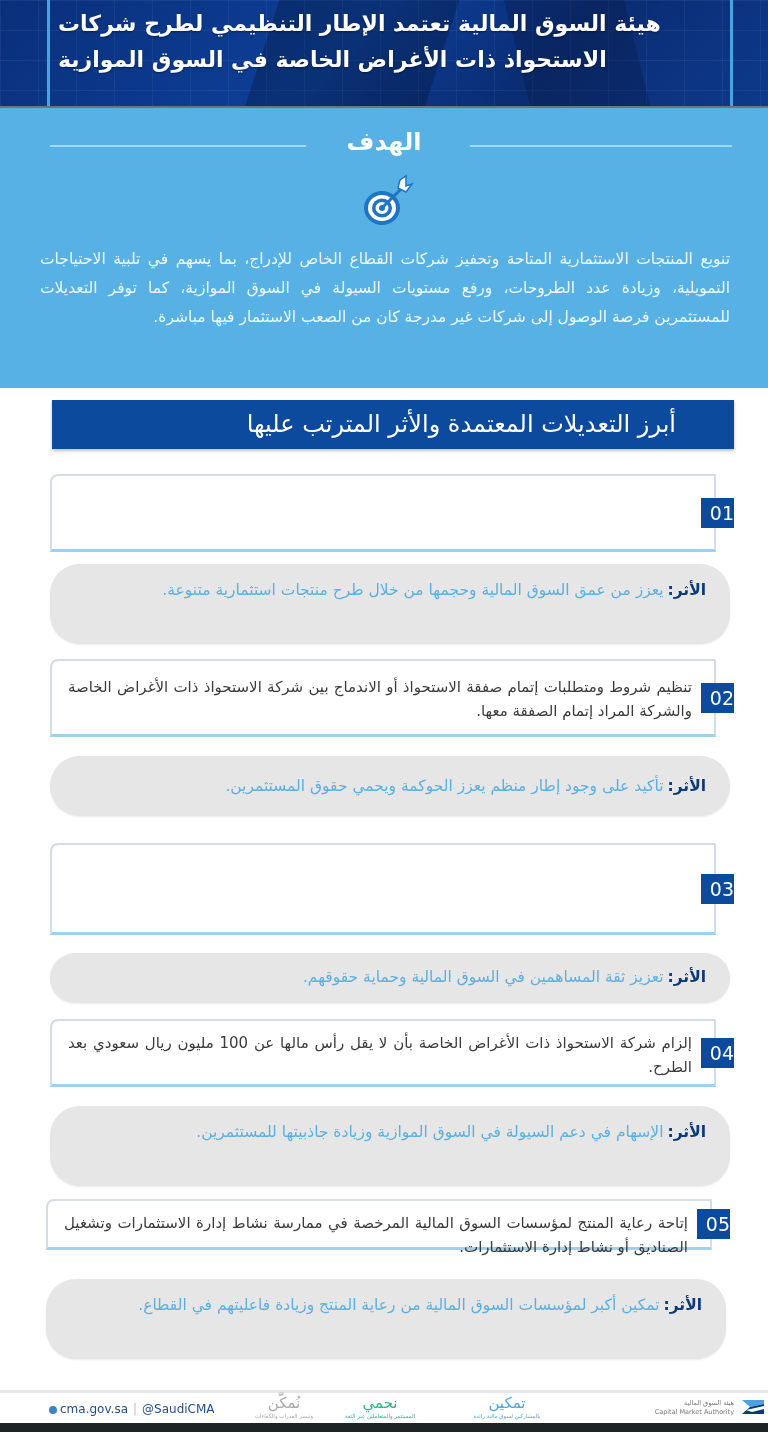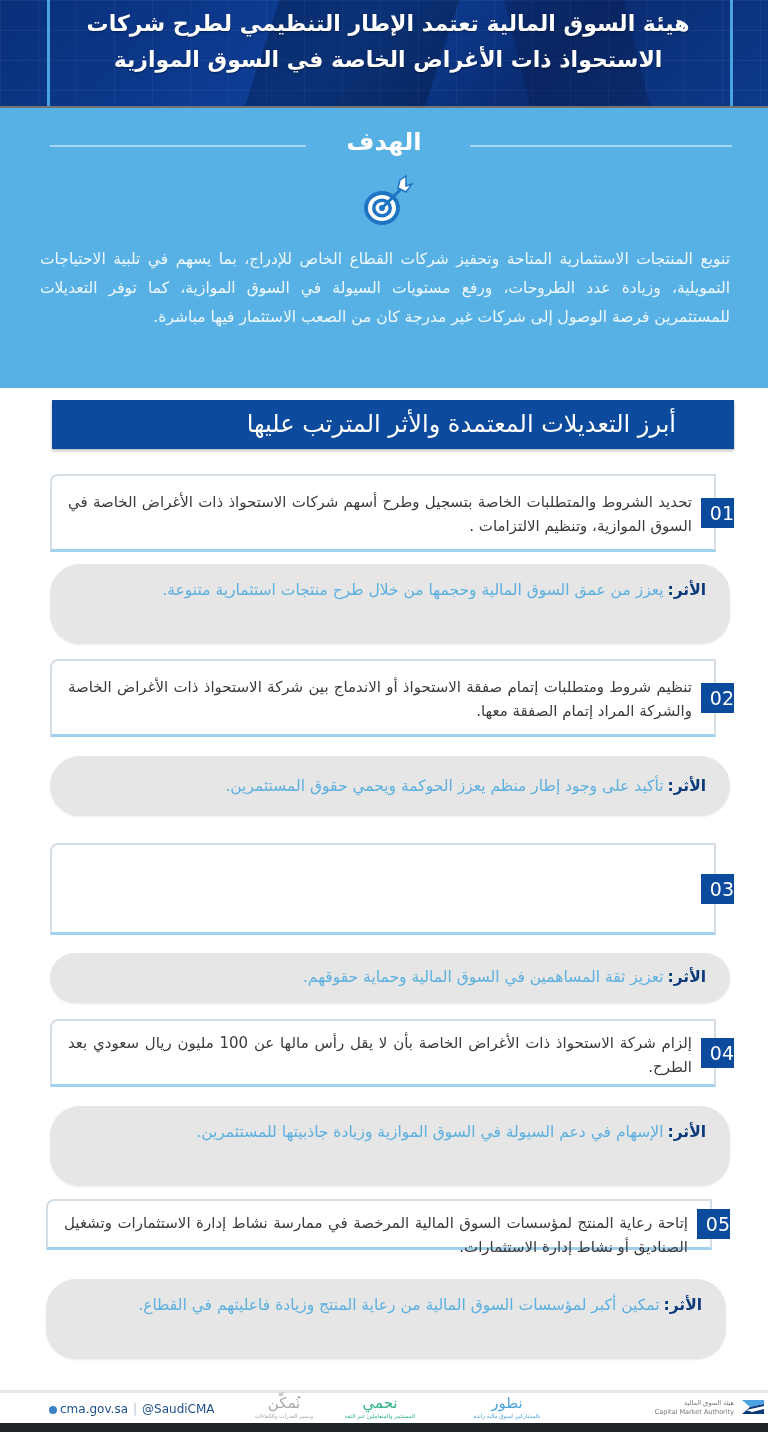--- a/index.html
+++ b/index.html
@@ -14,22 +14,22 @@
   }
   .header .bldg1 { position: absolute; left: 260px; top: -20px; width: 180px; height: 160px; background: rgba(0,0,0,0.22); transform: skewX(-18deg); }
   .header .bldg2 { position: absolute; left: 520px; top: -10px; width: 120px; height: 150px; background: rgba(10,25,70,0.35); transform: skewX(14deg); }
   .header .grid { position: absolute; inset: 0;
     background-image: linear-gradient(rgba(255,255,255,0.05) 1px, transparent 1px), linear-gradient(90deg, rgba(255,255,255,0.05) 1px, transparent 1px);
     background-size: 38px 30px; }
   .header .vline { position: absolute; top: 0; width: 3px; height: 106px; background: #4aa3e0; }
   .header .vline.l { left: 47px; }
   .header .vline.r { left: 730px; }
   .header .title {
-    position: absolute; left: 68px; right: 60px; top: 6px;
-    text-align: center; color: #ffffff; font-weight: bold; font-size: 22px; line-height: 36px;
+    position: absolute; left: 58px; right: 60px; top: 6px;
+    text-align: left; color: #ffffff; font-weight: bold; font-size: 22px; line-height: 36px;
     text-shadow: 0 1px 2px rgba(0,0,0,0.4);
   }
 
   
   .goal {
     position: absolute; left: 0; top: 106px; width: 768px; height: 282px;
     background: #57b1e4; border-top: 2px solid #737373;
   }
   .goal .hline { position: absolute; top: 37px; height: 2px; background: #a6d6f2; }
   .goal .hline.l { left: 50px; width: 256px; }
@@ -116,21 +116,20 @@
     <ellipse cx="22" cy="36" rx="3" ry="3" fill="#1f74c4"></ellipse>
     <line x1="22" y1="36" x2="44" y2="14" stroke="#1f74c4" stroke-width="3"></line>
     <polygon points="40,8 46,4 46,14 52,12 46,20 38,16" fill="#ffffff" stroke="#1f74c4" stroke-width="1.5"></polygon>
   </svg>
   <div class="goal-text">تنويع المنتجات الاستثمارية المتاحة وتحفيز شركات القطاع الخاص للإدراج، بما يسهم في تلبية الاحتياجات التمويلية، وزيادة عدد الطروحات، ورفع مستويات السيولة في السوق الموازية، كما توفر التعديلات للمستثمرين فرصة الوصول إلى شركات غير مدرجة كان من الصعب الاستثمار فيها مباشرة.</div>
 </div>
 
 <div class="section-heading">أبرز التعديلات المعتمدة والأثر المترتب عليها</div>
 
 <div class="mod" style="top:474px; height:78px; padding-top:14px;">
-  <span class="mod-text">تحديد الشروط والمتطلبات الخاصة بتسجيل وطرح أسهم شركات الاستحواذ ذات الأغراض الخاصة في السوق الموازية، وتنظيم الالتزامات .</span>
   <div class="num-badge">01</div>
 </div>
 <div class="impact" style="top:564px; height:80px;">
   <span class="lbl">الأثر:</span><span>يعزز من عمق السوق المالية وحجمها من خلال طرح منتجات استثمارية متنوعة.</span>
 </div>
 
 <div class="mod" style="top:659px; height:78px; padding-top:14px;">
   <span class="mod-text">تنظيم شروط ومتطلبات إتمام صفقة الاستحواذ أو الاندماج بين شركة الاستحواذ ذات الأغراض الخاصة والشركة المراد إتمام الصفقة معها.</span>
   <div class="num-badge">02</div>
 </div>
@@ -168,21 +167,21 @@
   </div>
   <div class="slogan s1">
     <div class="w">نُمكّن</div>
     <div class="s">ونيسر القدرات والكفاءات</div>
   </div>
   <div class="slogan s2">
     <div class="w">نحمي</div>
     <div class="s">المستثمر والمتعاملين عبر الثقة</div>
   </div>
   <div class="slogan s3">
-    <div class="w">نطور</div>
+    <div class="w">تمكين</div>
     <div class="s">بالمشاركين لسوق مالية رائدة</div>
   </div>
   <div class="cma">
     <div>هيئة السوق المالية</div>
     <div>Capital Market Authority</div>
   </div>
   <svg class="cma-logo" viewBox="0 0 22 18">
     <polygon points="0,2 22,2 22,6 8,9" fill="#4aa3e0"></polygon>
     <polygon points="8,9 22,6 22,16 0,16" fill="#0b3a7a"></polygon>
     <polygon points="4,12 22,8 22,11 10,14" fill="#ffffff"></polygon>

